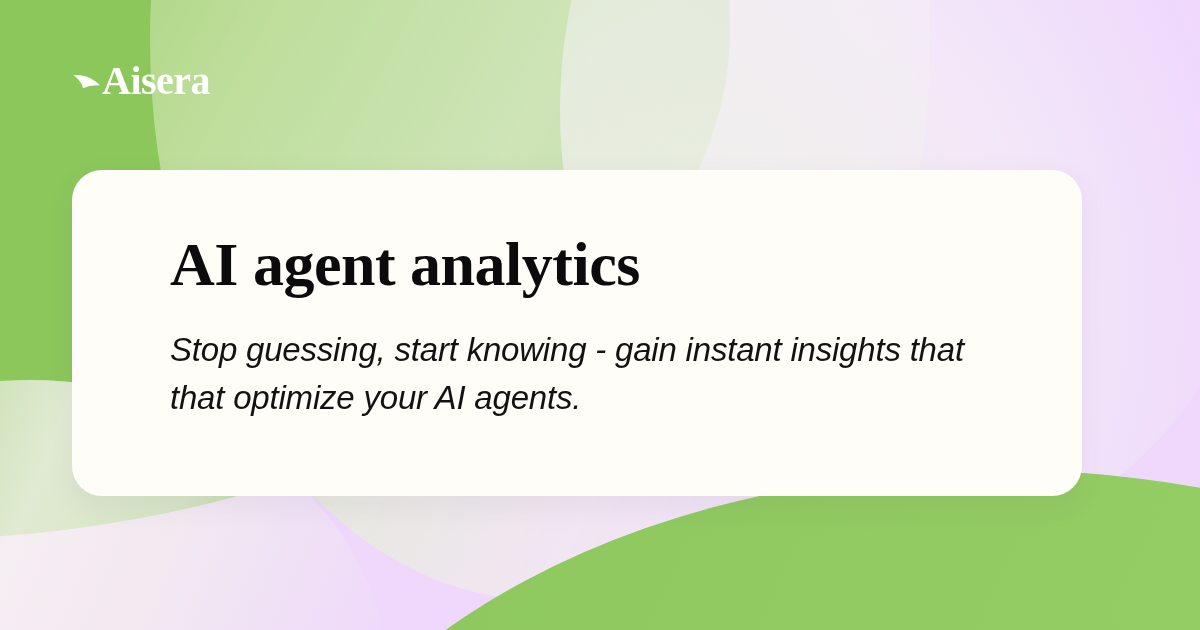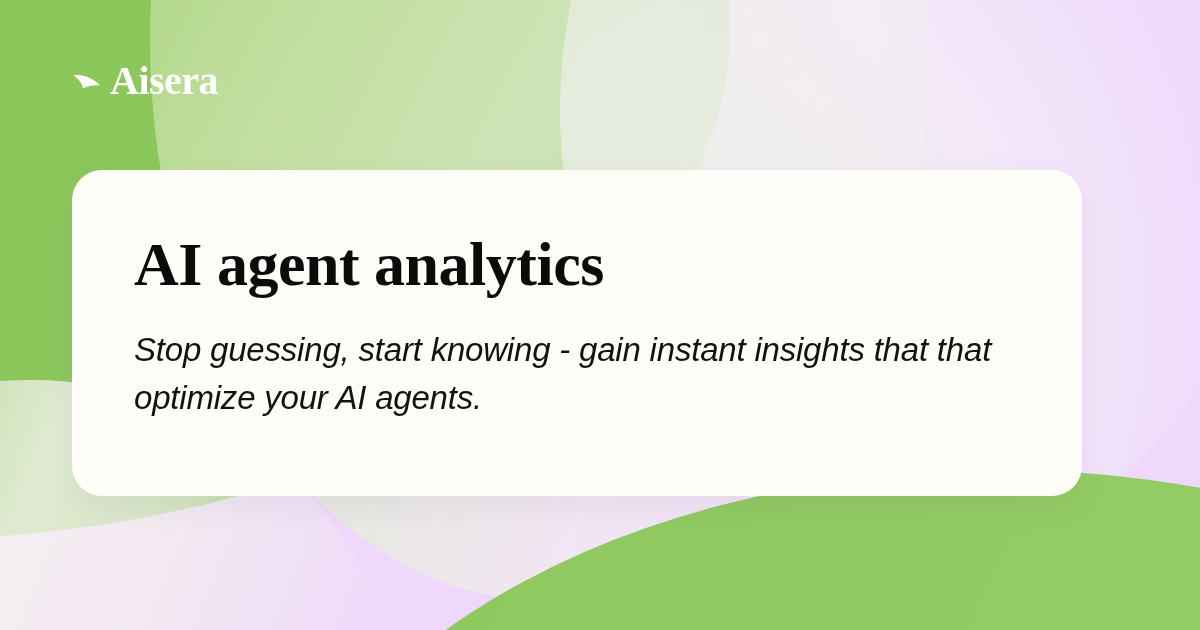--- a/index.html
+++ b/index.html
@@ -122,21 +122,21 @@
     border-radius: 50%;
   }
 
   
   .logo {
     position: absolute;
     left: 72px;
     top: 60px;
     display: flex;
     align-items: center;
-    gap: 8px;
+    gap: 0;
     height: 42px;
   }
   .logo-mark {
     width: 30px;
     height: 26px;
     display: block;
     flex: 0 0 auto;
   }
   .logo-word {
     color: #ffffff;
@@ -152,21 +152,21 @@
   .card {
     position: absolute;
     left: 72px;
     top: 170px;
     width: 1010px;
     height: 326px;
     background: #FFFDF7;
     border-radius: 30px;
     box-shadow: 0 10px 30px rgba(90, 70, 110, 0.07);
     box-sizing: border-box;
-    padding: 62px 60px 0 62px;
+    padding: 62px 60px 0 98px;
   }
 
   .card-title {
     margin: 0;
     font-family: "Liberation Serif", "DejaVu Serif", serif;
     font-size: 62px;
     font-weight: 700;
     line-height: 1.06;
     color: #0B0B0B;
     letter-spacing: -0.5px;

